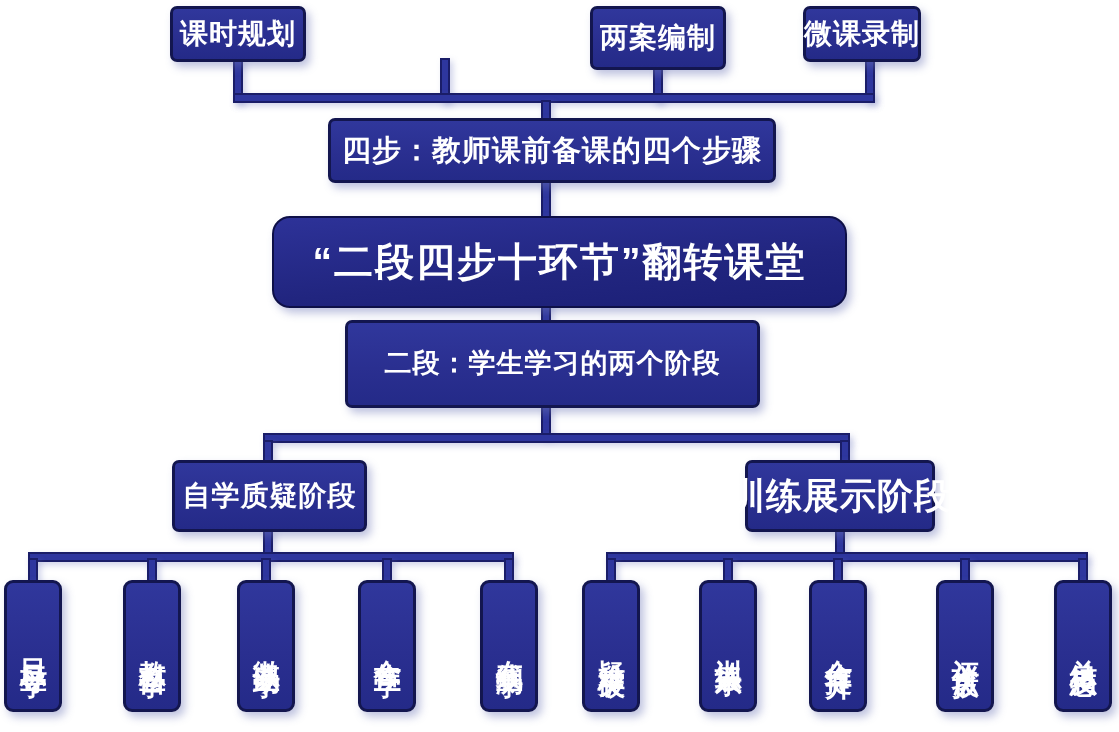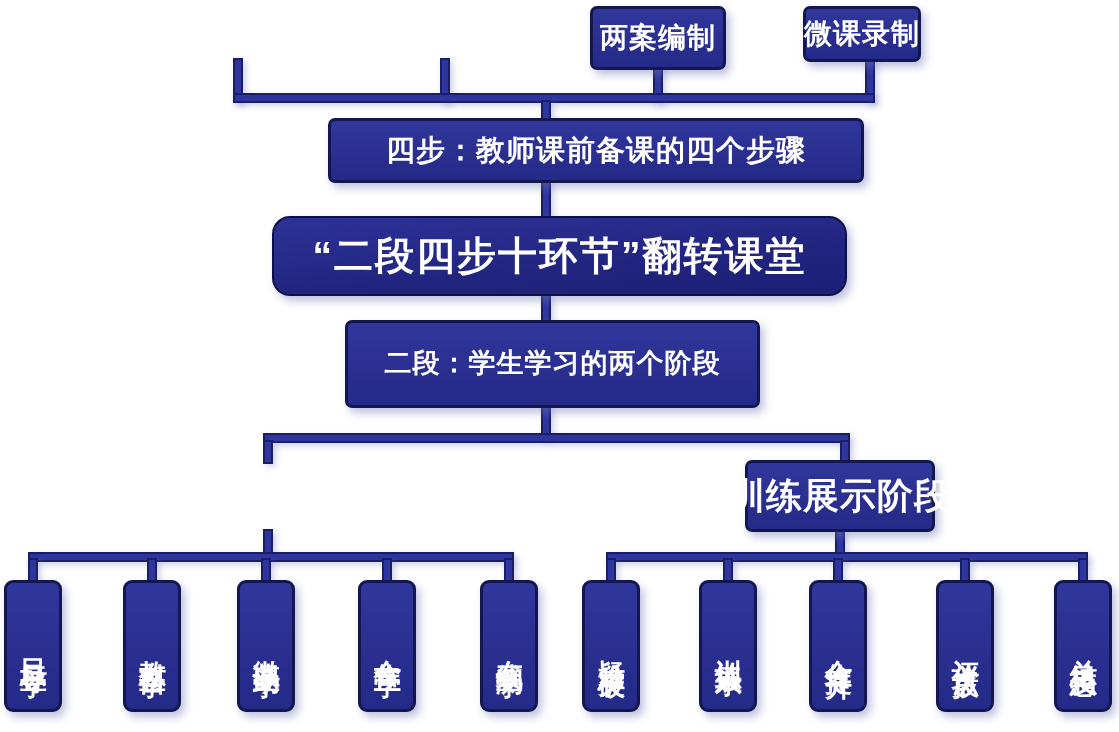--- a/index.html
+++ b/index.html
@@ -92,31 +92,33 @@
   <div class="conn" style="left:835px;top:529px;width:10px;height:29px;"></div>
 
   <div class="conn" style="left:606px;top:552px;width:482px;height:10px;"></div>
 
   <div class="conn" style="left:606px;top:558px;width:10px;height:26px;"></div>
   <div class="conn" style="left:723px;top:558px;width:10px;height:26px;"></div>
   <div class="conn" style="left:833px;top:558px;width:10px;height:26px;"></div>
   <div class="conn" style="left:960px;top:558px;width:10px;height:26px;"></div>
   <div class="conn" style="left:1078px;top:558px;width:10px;height:26px;"></div>
 
+  <div class="node" style="left:170px;top:6px;width:136px;height:56px;font-size:28px;">课时规划</div>
   <div class="node" style="left:590px;top:6px;width:136px;height:64px;font-size:28px;">两案编制</div>
   <div class="node" style="left:803px;top:6px;width:118px;height:56px;font-size:28px;">微课录制</div>
 
-  <div class="node" style="left:328px;top:118px;width:536px;height:65px;font-size:29px;">四步：教师课前备课的四个步骤</div>
+  <div class="node" style="left:328px;top:118px;width:448px;height:65px;font-size:29px;">四步：教师课前备课的四个步骤</div>
 
-  <div class="node title-node" style="left:272px;top:216px;width:575px;height:80px;font-size:39px;letter-spacing:2px;text-align:center;">“二段四步十环节”翻转课堂</div>
+  <div class="node title-node" style="left:272px;top:216px;width:575px;height:92px;font-size:39px;letter-spacing:2px;text-align:center;">“二段四步十环节”翻转课堂</div>
 
   <div class="node multiline" style="left:345px;top:320px;width:415px;height:88px;font-size:27px;gap:18px;">
     <span>二段：学生学习的两个阶段</span>
   </div>
 
+  <div class="node" style="left:172px;top:460px;width:195px;height:72px;font-size:28px;">自学质疑阶段</div>
   <div class="node" style="left:745px;top:460px;width:190px;height:72px;font-size:36px;">训练展示阶段</div>
 
   <div class="node vbox" style="left:4px;top:580px;width:58px;height:132px;font-size:27px;">
     <span class="vtext">目标导学</span>
   </div>
   <div class="node vbox" style="left:123px;top:580px;width:58px;height:132px;font-size:27px;">
     <span class="vtext">教材自学</span>
   </div>
   <div class="node vbox" style="left:237px;top:580px;width:58px;height:132px;font-size:27px;">
     <span class="vtext">微课助学</span>

